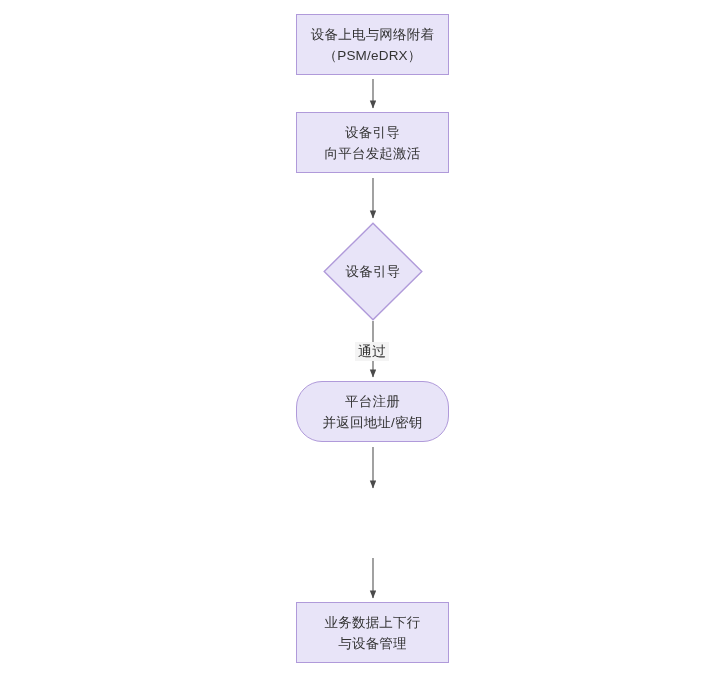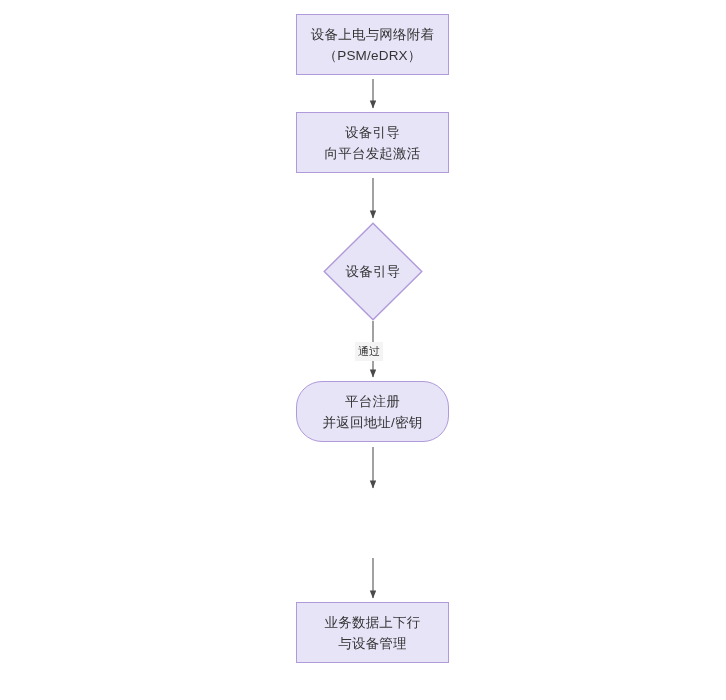--- a/index.html
+++ b/index.html
@@ -94,21 +94,21 @@
   #node-register       { top: 381px; border-radius: 26px; }
   #node-channel        { top: 492px; }
   #node-business       { top: 602px; align-items: center; }
 
   
   .edge-label {
     position: absolute;
     z-index: 3;
     background: #f4f4f4;
     color: #333333;
-    font-size: 11px;
+    font-size: 14px;
     line-height: 17px;
     padding: 1px 3px;
     white-space: nowrap;
     user-select: none;
   }
   #edge-label-pass {
     left: 355px;
     top: 342px;
   }
 </style>

